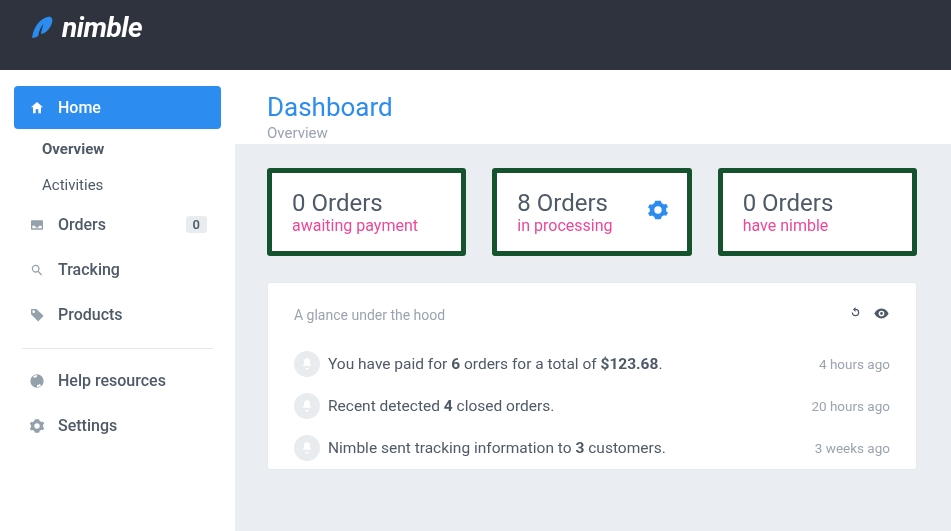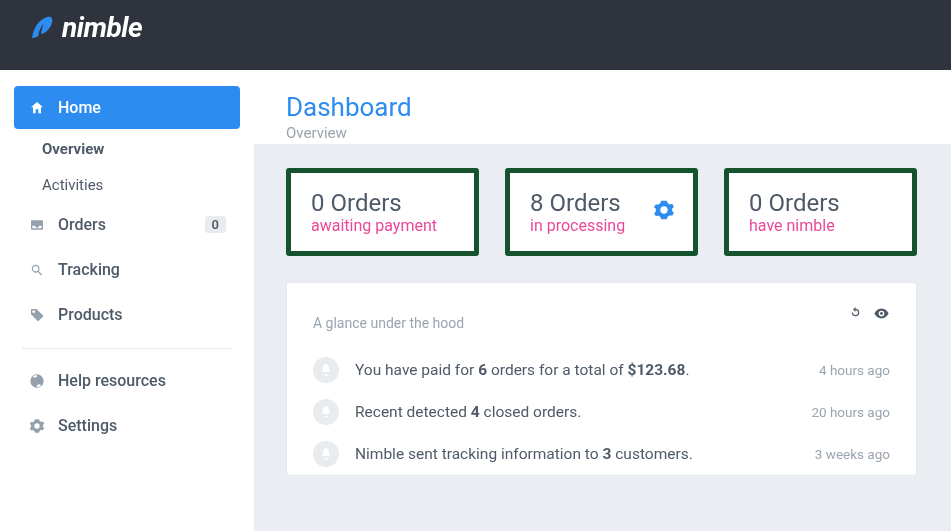--- a/index.html
+++ b/index.html
@@ -22,21 +22,21 @@
 .logo-icon { width: 30px; height: 38px; display: inline-block; }
 .logo-text {
   color: #fff;
   font-size: 28px;
   font-weight: 700;
   font-style: italic;
   letter-spacing: -0.5px;
 }
 .layout { display: flex; height: calc(100% - 70px); }
 .sidebar {
-  width: 254px;
+  width: 235px;
   background: #fff;
   padding: 16px 14px 14px 14px;
   overflow-y: auto;
 }
 .nav-item {
   display: flex;
   align-items: center;
   gap: 12px;
   padding: 12px 14px;
   border-radius: 4px;
@@ -134,34 +134,34 @@
 }
 .activity-head { display: flex; align-items: flex-start; justify-content: space-between; }
 .activity-title {
   font-size: 22px;
   color: #4f5a68;
   font-weight: 400;
 }
 .activity-sub {
   font-size: 14px;
   color: #9aa4b0;
-  margin-top: 10px;
+  margin-top: 2px;
 }
 .activity-actions {
   display: flex;
   gap: 10px;
   color: #4f5a68;
   font-size: 14px;
 }
 .activity-actions span { cursor: pointer; }
 .activity-list { margin-top: 18px; }
 .activity-item {
   display: flex;
   align-items: center;
-  gap: 16px;
+  gap: 8px;
   padding: 8px 0;
 }
 .activity-bell {
   width: 26px;
   height: 26px;
   border-radius: 50%;
   background: #e8ecef;
   color: #fff;
   display: inline-flex;
   align-items: center;

